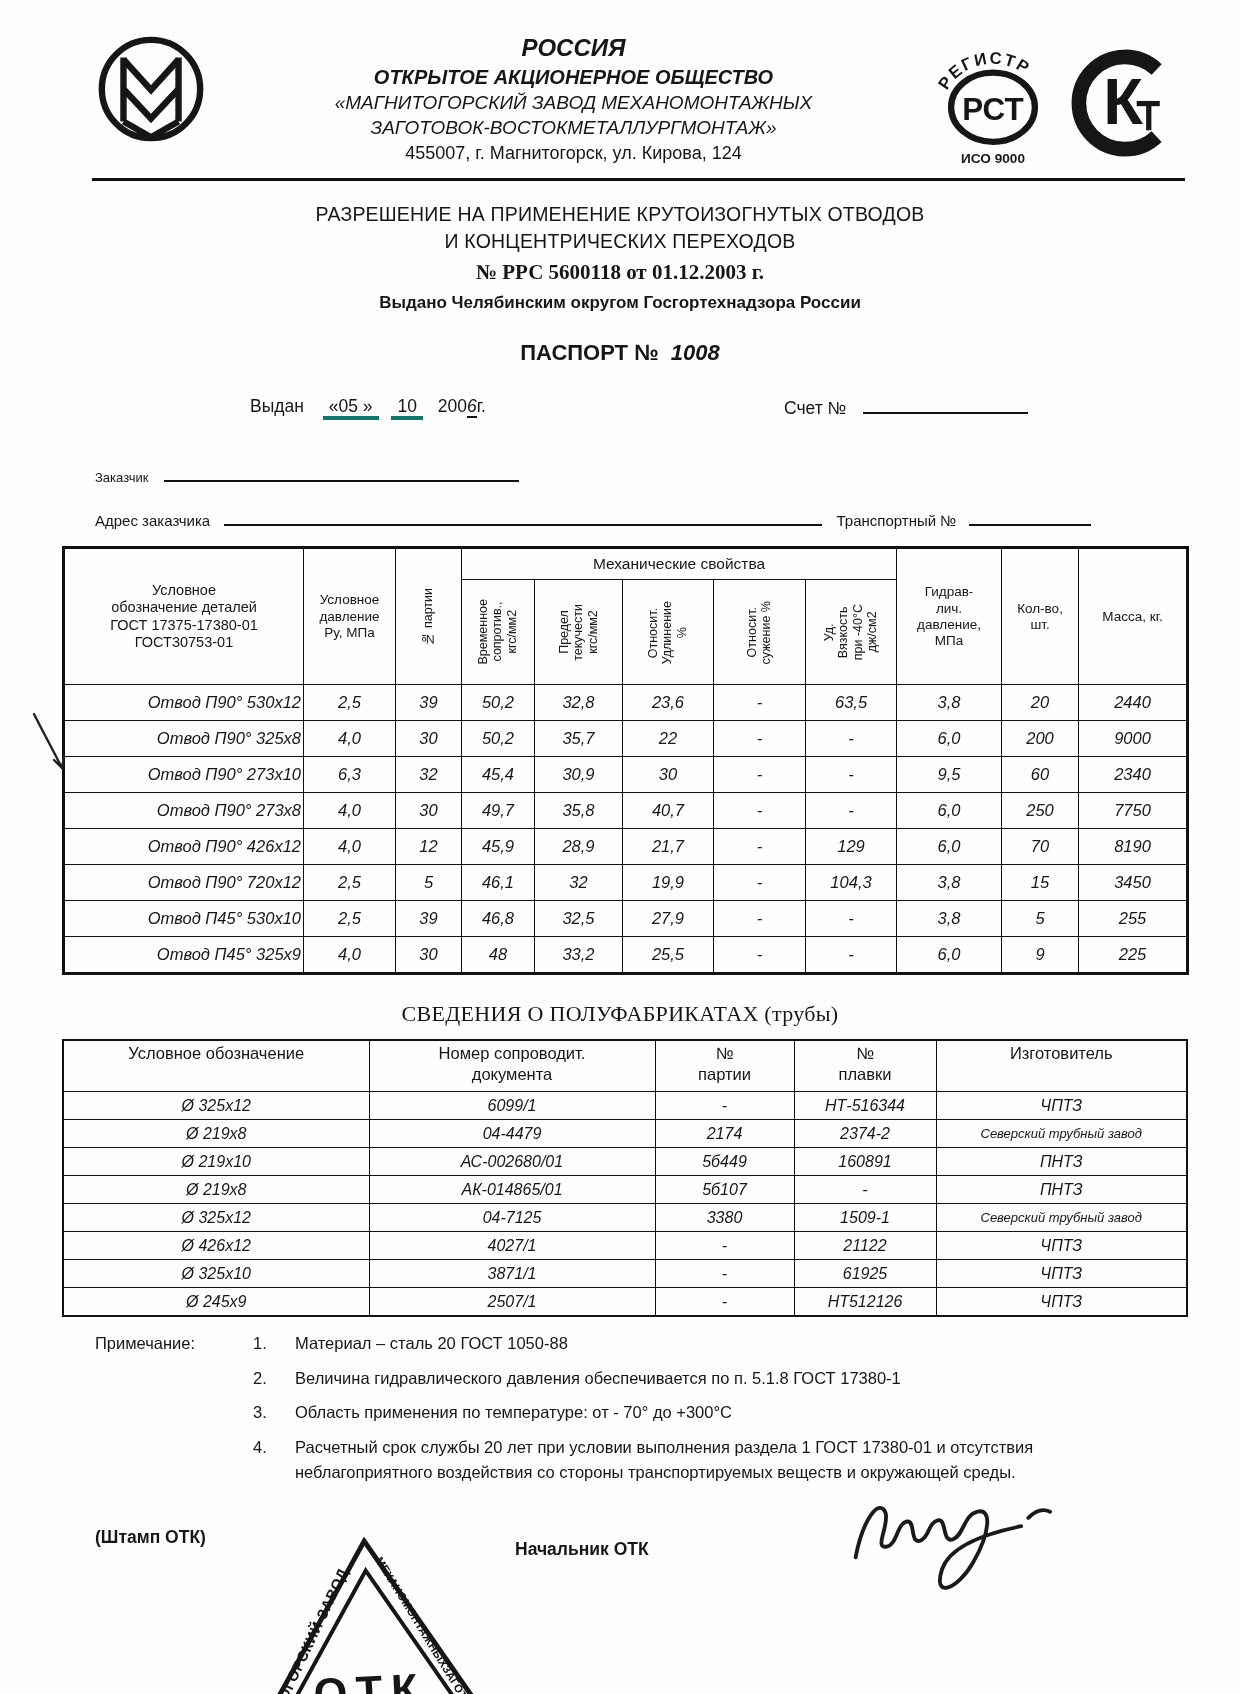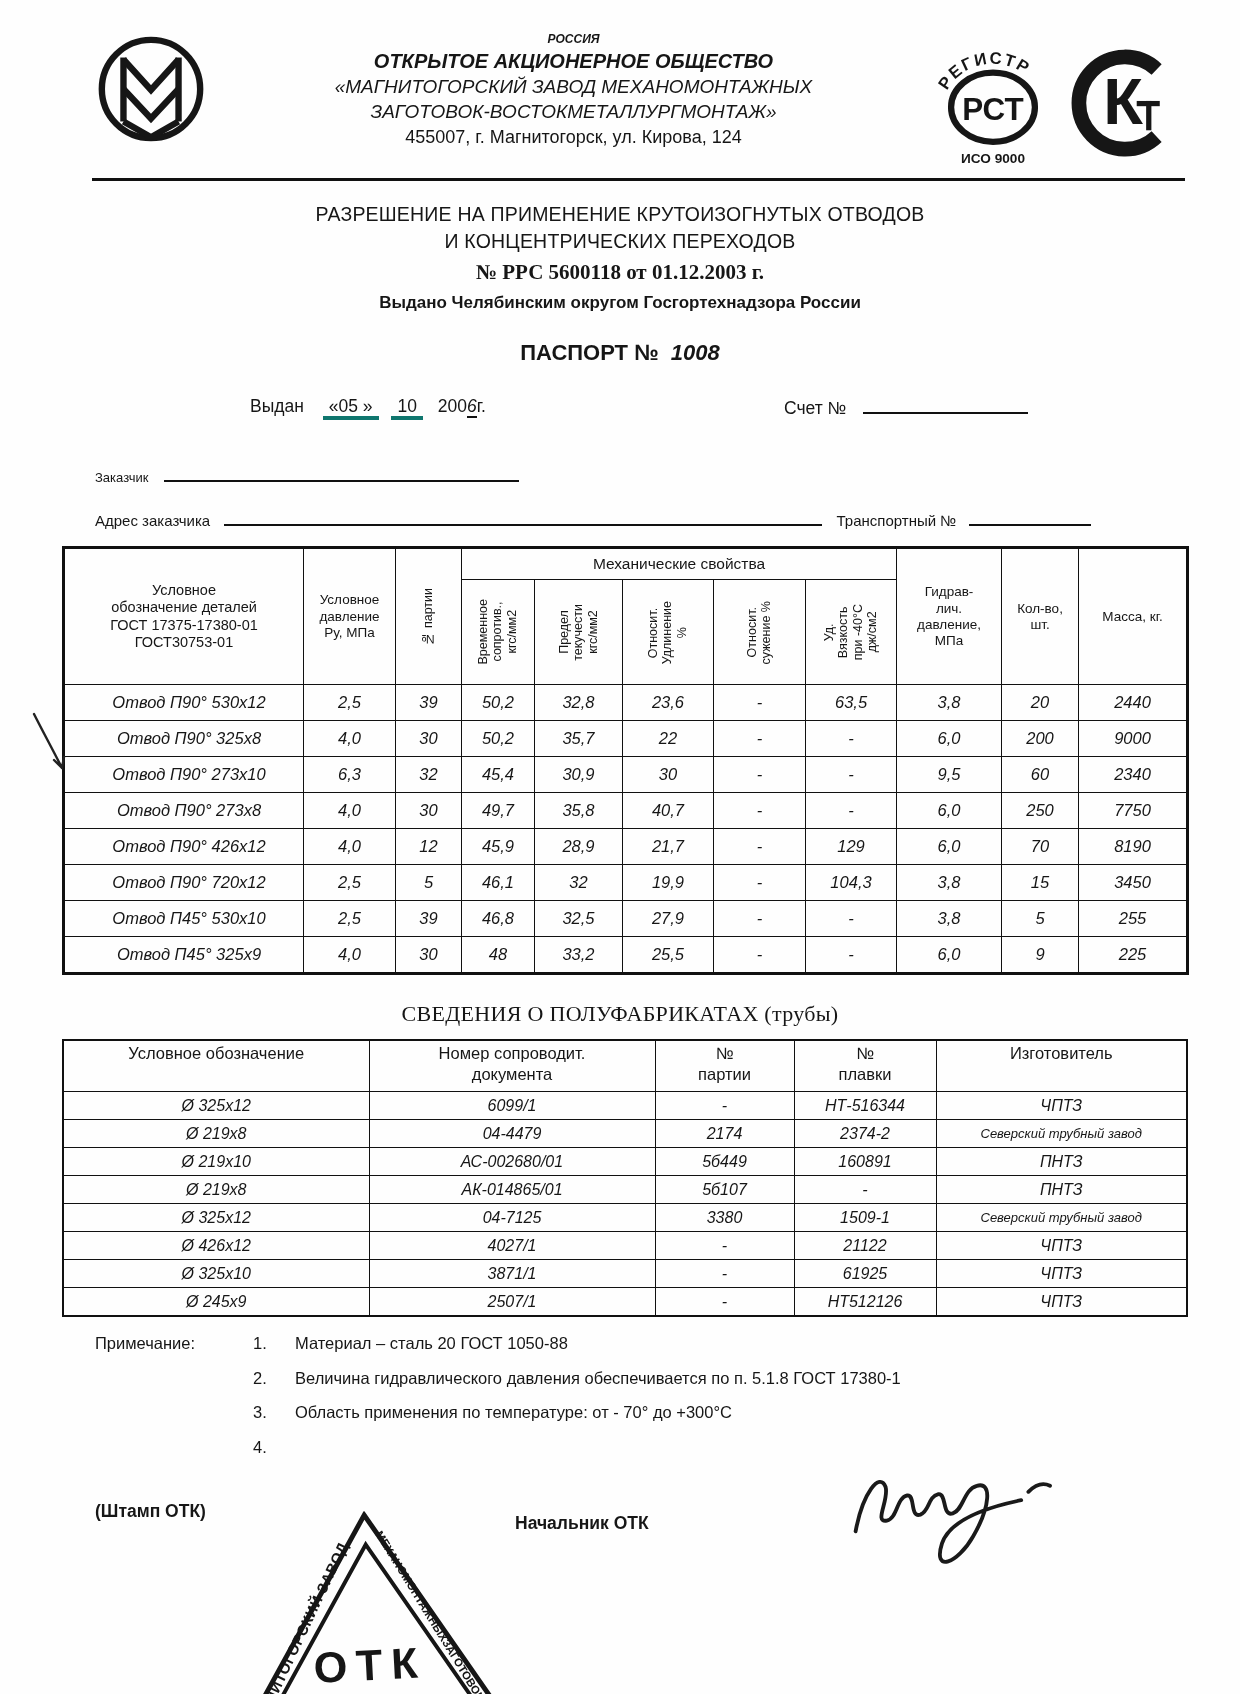--- a/index.html
+++ b/index.html
@@ -5,21 +5,21 @@
   html,body{margin:0;padding:0;background:#e8e8e8;}
   .page{
     position:relative; width:1240px; height:1694px; margin:0 auto;
     background:#fefefe; color:#161616; overflow:hidden;
     font-family:"Liberation Sans", sans-serif;
   }
   
   .hdr{display:flex; align-items:flex-start; padding:30px 55px 0 92px;}
   .hdr-logo{width:126px; flex:0 0 126px;}
   .hdr-center{flex:1; text-align:center; padding:2px 8px 0 8px; line-height:1.32;}
-  .h-country{font-size:12px; font-weight:bold; font-style:italic;}
+  .h-country{font-size:24px; font-weight:bold; font-style:italic;}
   .h-orgtype{font-size:20px; font-weight:bold; font-style:italic;}
   .h-orgname{font-size:19px; font-style:italic;}
   .h-addr{font-size:18px; margin-top:2px;}
   .hdr-certs{flex:0 0 256px; display:flex; gap:4px; padding-top:6px;}
   .rule{margin:10px 55px 0 92px; border-top:3px solid #111; height:0;}
   
   .permit{ text-align:center; margin-top:20px; line-height:1.38;}
   .permit .p1,.permit .p2{font-size:19.5px; letter-spacing:.2px;}
   .permit .pnum{font-family:"Liberation Serif",serif; font-size:21px; font-weight:bold; margin-top:3px;}
   .permit .pby{font-size:17px; font-weight:bold; margin-top:4px;}
@@ -36,21 +36,21 @@
   table{border-collapse:collapse; table-layout:fixed;}
   .t1{margin:14px 0 0 62px; width:1124px; border:3px solid #111;}
   .t1 th,.t1 td{border:1.7px solid #111; padding:0 2px; overflow:hidden;}
   .t1 th{font-weight:normal; font-size:13.5px; text-align:center; white-space:pre-line; line-height:1.2; vertical-align:middle;}
   .t1 th.c0{font-size:14.5px;}
   .t1 tr.hr1 th.span{height:30px; font-size:15.5px;}
   .t1 tr.hr2 th{height:104px;}
   .t1 th.vert{vertical-align:middle;}
   .t1 th.vert .vt{writing-mode:vertical-rl; transform:rotate(180deg); white-space:pre-line; line-height:1.15; font-size:12.5px; margin:0 auto; max-height:128px;}
   .t1 td{height:35px; font-size:16.5px; font-style:italic; text-align:center;}
-  .t1 td.name{text-align:center; padding-left:12px;}
+  .t1 td.name{text-align:right; padding-left:12px;}
   .t1 col.w0{width:240px}.t1 col.w1{width:92px}.t1 col.w2{width:66px}.t1 col.w3{width:73px}
   .t1 col.w4{width:88px}.t1 col.w5{width:91px}.t1 col.w6{width:92px}.t1 col.w7{width:91px}
   .t1 col.w8{width:105px}.t1 col.w9{width:77px}.t1 col.w10{width:109px}
   
   .sect-title{text-align:center; font-family:"Liberation Serif",serif; font-size:22px; margin-top:26px; letter-spacing:.3px;}
   .t2{margin:12px 0 0 62px; width:1124px; border:2.5px solid #111;}
   .t2 th,.t2 td{border:1.7px solid #111; padding:0 3px;}
   .t2 th{font-weight:normal; font-size:16.5px; text-align:center; white-space:pre-line; line-height:1.25; vertical-align:top; height:48px; padding-top:2px;}
   .t2 td{height:27px; font-size:16px; font-style:italic; text-align:center;}
   .t2 td.small{font-size:13px;}
@@ -408,20 +408,21 @@
         <div class="note-text">Величина гидравлического давления обеспечивается по п. 5.1.8 ГОСТ 17380-1</div>
       </div>
       <div class="note-row">
         <div class="note-label"></div>
         <div class="note-num">3.</div>
         <div class="note-text">Область применения по температуре: от - 70° до +300°С</div>
       </div>
       <div class="note-row">
         <div class="note-label"></div>
         <div class="note-num">4.</div>
+        <div class="note-text">Расчетный срок  службы 20 лет при условии выполнения раздела 1 ГОСТ 17380-01 и отсутствия неблагоприятного воздействия со стороны транспортируемых веществ и окружающей среды.</div>
       </div>
     </div>
 
   <div class="footer">
     <div class="f-stamp-label">(Штамп ОТК)</div>
     <div class="f-chief">Начальник ОТК</div>
 
     <svg class="f-sig" width="230" height="120" viewBox="0 0 190 100">
       <path d="M8,62 C14,30 28,12 33,25 C36,36 23,55 34,53 C43,51 42,34 51,32 C58,31 53,51 62,48 C70,45 68,33 77,31 C84,30 80,50 89,47 C98,44 98,27 109,24 C122,20 120,42 106,66 C93,89 72,97 80,72 C86,54 112,43 146,36 M152,29 C158,23 164,21 170,24" stroke="#1a1a1a" stroke-width="3.2" fill="none" stroke-linecap="round"></path>
     </svg>

